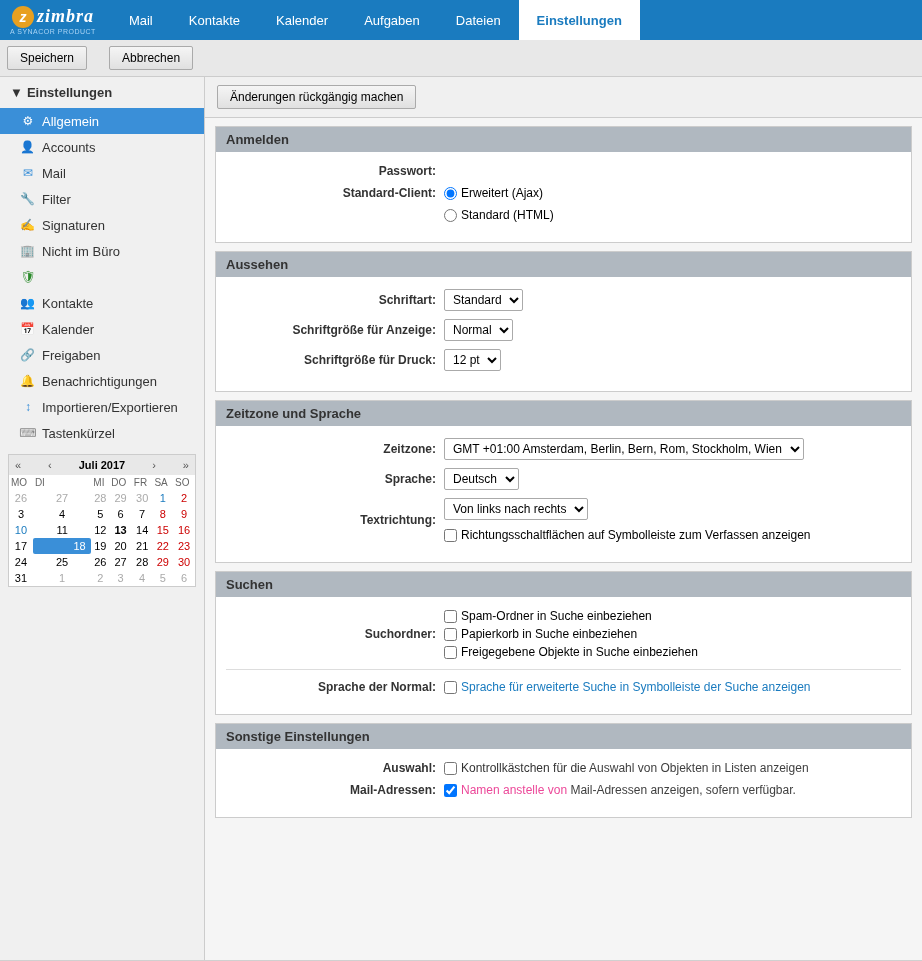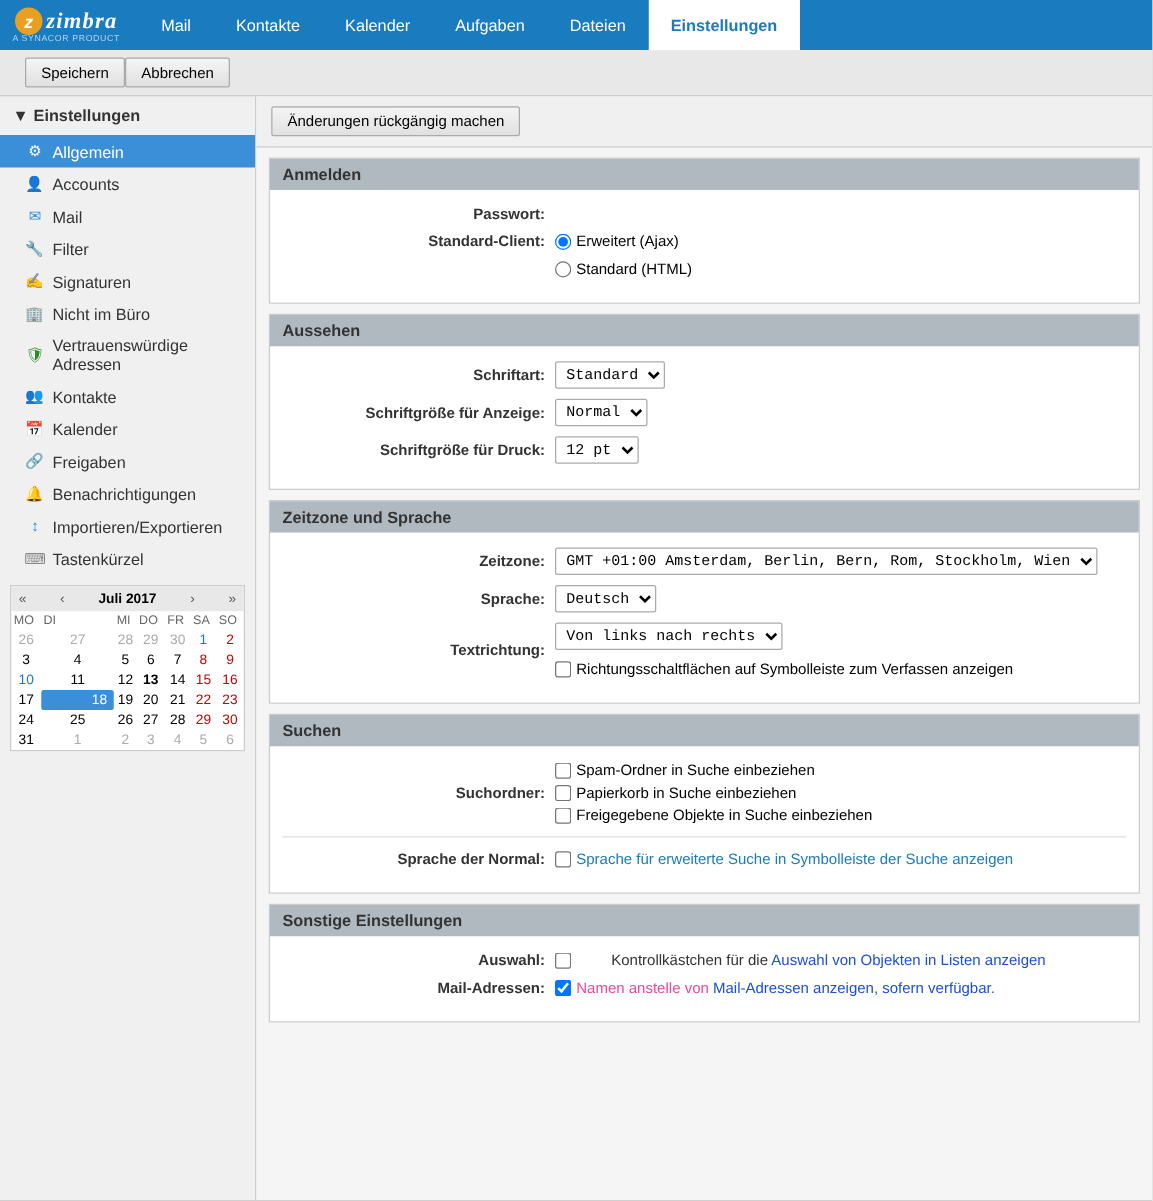--- a/index.html
+++ b/index.html
@@ -30,23 +30,23 @@
     }
     .nav-item.active {
       background: white;
       color: #1a7bbf;
       font-weight: bold;
     }
 
     
     .toolbar {
       background: #e8e8e8;
-      padding: 6px 20px;
-      display: flex;
-      gap: 0;
+      padding: 6px 7px;
+      display: flex;
+      gap: 22px;
       border-bottom: 1px solid #ccc;
     }
     .toolbar button {
       padding: 4px 12px;
       border: 1px solid #aaa;
       background: linear-gradient(to bottom, #f5f5f5, #e0e0e0);
       cursor: pointer;
       font-size: 12px;
       border-radius: 2px;
     }
@@ -177,34 +177,33 @@
       gap: 4px;
       font-size: 12px;
     }
     select {
       padding: 2px 4px;
       border: 1px solid #aaa;
       background: white;
       font-size: 12px;
       cursor: pointer;
       border-radius: 2px;
-      font-family: Liberation Mono, monospace;
     }
     .checkbox-option {
       display: flex;
       align-items: center;
       gap: 4px;
       font-size: 12px;
     }
     .divider {
       border: none;
       border-top: 1px solid #ddd;
       margin: 10px 0;
     }
-    .link-text { color: #1d4ed8; }
+    .link-text { color: #404040; }
     input[type="checkbox"] { cursor: pointer; }
     input[type="radio"] { cursor: pointer; }
 
     
     .zimbra-logo {
       display: flex;
       flex-direction: column;
       justify-content: center;
       margin-right: 15px;
     }
@@ -264,21 +263,20 @@
         <div class="sidebar-item">
           <span class="icon" style="color: rgb(136, 136, 136);">✍</span>
           <span>Signaturen</span>
         </div>
         <div class="sidebar-item">
           <span class="icon" style="color: rgb(136, 136, 136);">🏢</span>
           <span>Nicht im Büro</span>
         </div>
         <div class="sidebar-item">
           <span class="icon" style="color: rgb(42, 138, 42);">🛡</span>
-          <span>Vertrauenswürdige Adressen</span>
         </div>
         <div class="sidebar-item">
           <span class="icon" style="color: rgb(232, 160, 32);">👥</span>
           <span>Kontakte</span>
         </div>
         <div class="sidebar-item">
           <span class="icon" style="color: rgb(58, 143, 216);">📅</span>
           <span>Kalender</span>
         </div>
         <div class="sidebar-item">
@@ -517,21 +515,21 @@
     </div>
 
     <div class="section">
       <div class="section-header">Sonstige Einstellungen</div>
       <div class="section-body">
         <div class="form-row">
           <div class="form-label">Auswahl:</div>
           <div class="form-control">
             <div class="checkbox-option">
               <input type="checkbox" style="">
-              <span><span style="color:#333;margin-left:28px;">Kontrollkästchen für die </span><span class="link-text">Auswahl von Objekten in Listen anzeigen</span></span>
+              <span><span style="color:#333;">Kontrollkästchen für die </span><span class="link-text">Auswahl von Objekten in Listen anzeigen</span></span>
             </div>
           </div>
         </div>
         <div class="form-row">
           <div class="form-label">Mail-Adressen:</div>
           <div class="form-control">
             <div class="checkbox-option">
               <input type="checkbox" checked="" style="">
               <span><span style="color:#ec4899;">Namen anstelle von </span><span class="link-text">Mail-Adressen anzeigen, sofern verfügbar.</span></span>
             </div>

